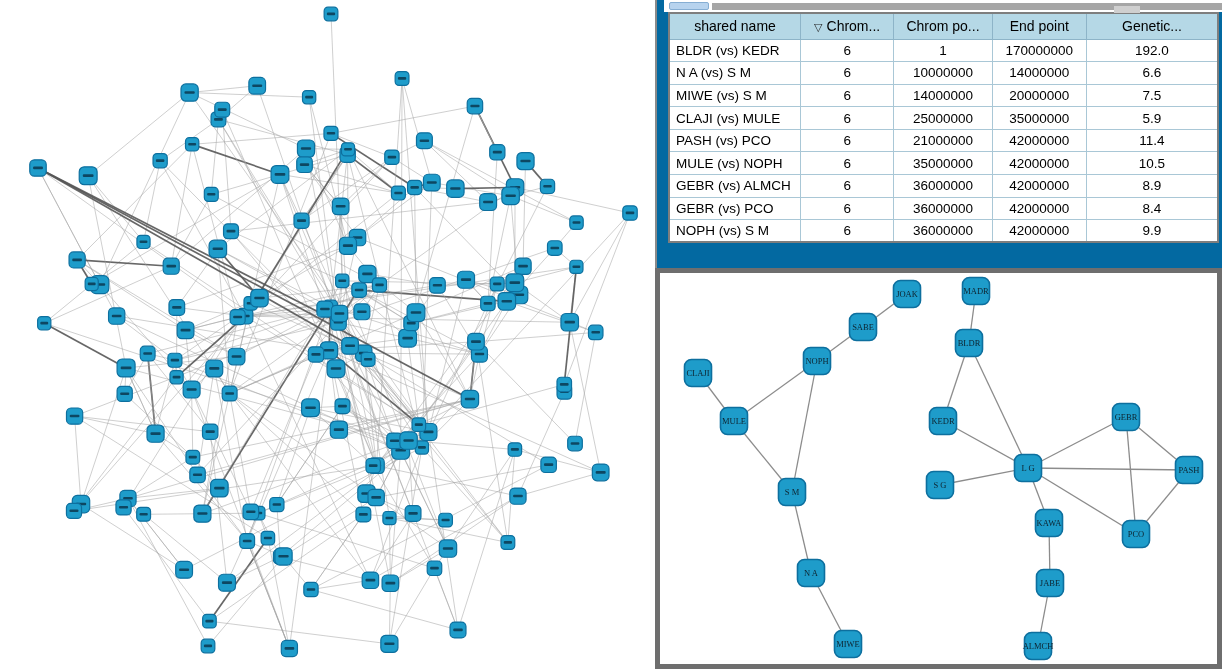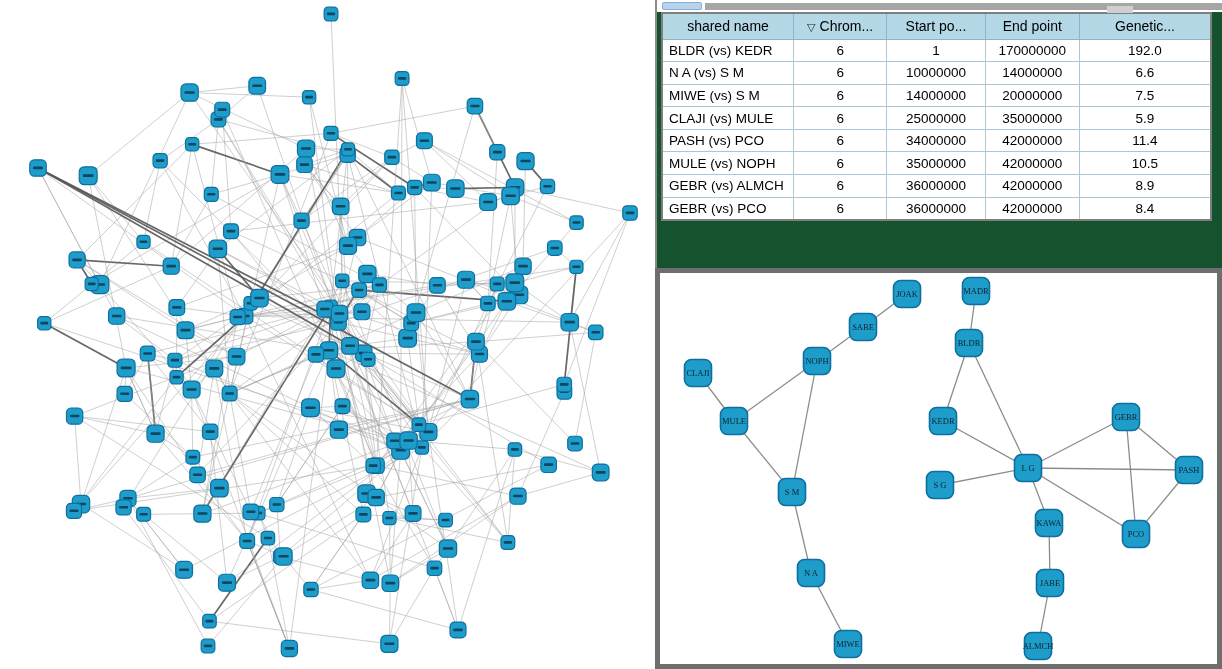--- a/index.html
+++ b/index.html
@@ -9,21 +9,21 @@
   .screen { position: relative; width: 1222px; height: 669px; display: flex; background: #fff; }
 
   
   .left-panel { position: relative; width: 655px; height: 669px; background: #fff; flex: 0 0 auto; }
   .left-panel svg { position: absolute; left: 0; top: 0; }
 
   
   .right-col { width: 567px; height: 669px; display: flex; flex-direction: column; flex: 0 0 auto; }
 
   
-  .table-panel { position: relative; width: 567px; height: 268px; background: #14532d; border-left: 2px solid #8a8a8a; }
+  .table-panel { position: relative; width: 567px; height: 268px; background: #0369a1; border-left: 2px solid #8a8a8a; padding-left: 7px; }
   .top-scroll { position: relative; height: 12px; width: 100%; background: #fff; }
   .scroll-thumb { position: absolute; left: 5px; top: 2px; width: 40px; height: 8px;
                   background: #b7d3ee; border: 1px solid #86aed3; border-radius: 2px; }
   .scroll-track { position: absolute; left: 48px; right: 0; top: 3px; height: 7px; background: #a6a6a6; }
   .scroll-track-light { position: absolute; left: 402px; top: 3px; width: 26px; height: 7px; background: #cfcfcf; }
 
   table.attr-table { border-collapse: collapse; table-layout: fixed; width: 551px; margin-left: 4px;
                      border: 2px solid #7e7e7e; font-size: 13.5px; }
   .attr-table th { background: #b5d8e6; border: 1px solid #8db4c8; height: 26px; font-weight: 400;
                    font-size: 14px; padding: 0 6px; white-space: nowrap; overflow: hidden; }
@@ -1079,21 +1079,21 @@
             <col style="width: 131px;">
             <col style="width: 93px;">
             <col style="width: 98px;">
             <col style="width: 94px;">
             <col style="width: 131px;">
           </colgroup>
         <thead>
             <tr id="table-head-row">
               <th class="al-center"><span>shared name</span></th>
               <th class="al-center"><span class="filter-icon">▽</span><span>Chrom...</span></th>
-              <th class="al-center"><span>Start po...</span></th>
+              <th class="al-center"><span>Chrom po...</span></th>
               <th class="al-right"><span>End point</span></th>
               <th class="al-right"><span>Genetic...</span></th>
             </tr>
           </thead>
         <tbody id="table-body">
             <tr>
               <td class="al-left">BLDR (vs) KEDR</td>
               <td class="al-right">6</td>
               <td class="al-right">1</td>
               <td class="al-right">170000000</td>
@@ -1116,21 +1116,21 @@
             <tr>
               <td class="al-left">CLAJI (vs) MULE</td>
               <td class="al-right">6</td>
               <td class="al-right">25000000</td>
               <td class="al-right">35000000</td>
               <td class="al-right">5.9</td>
             </tr>
             <tr>
               <td class="al-left">PASH (vs) PCO</td>
               <td class="al-right">6</td>
-              <td class="al-right">34000000</td>
+              <td class="al-right">21000000</td>
               <td class="al-right">42000000</td>
               <td class="al-right">11.4</td>
             </tr>
             <tr>
               <td class="al-left">MULE (vs) NOPH</td>
               <td class="al-right">6</td>
               <td class="al-right">35000000</td>
               <td class="al-right">42000000</td>
               <td class="al-right">10.5</td>
             </tr>
@@ -1140,20 +1140,27 @@
               <td class="al-right">36000000</td>
               <td class="al-right">42000000</td>
               <td class="al-right">8.9</td>
             </tr>
             <tr>
               <td class="al-left">GEBR (vs) PCO</td>
               <td class="al-right">6</td>
               <td class="al-right">36000000</td>
               <td class="al-right">42000000</td>
               <td class="al-right">8.4</td>
+            </tr>
+            <tr>
+              <td class="al-left">NOPH (vs) S M</td>
+              <td class="al-right">6</td>
+              <td class="al-right">36000000</td>
+              <td class="al-right">42000000</td>
+              <td class="al-right">9.9</td>
             </tr>
           </tbody>
       </table>
     </div>
 
     <div class="net-panel">
       <svg id="subnet-svg" width="567" height="401" viewBox="0 0 567 401">
           <rect x="2.5" y="2.5" width="562" height="396" fill="#ffffff" stroke="#6e6e6e" stroke-width="5"></rect>
           <line x1="252" y1="26" x2="208" y2="59" stroke="#8c8c8c" stroke-width="1.3"></line>
           <line x1="208" y1="59" x2="162" y2="93" stroke="#8c8c8c" stroke-width="1.3"></line>

